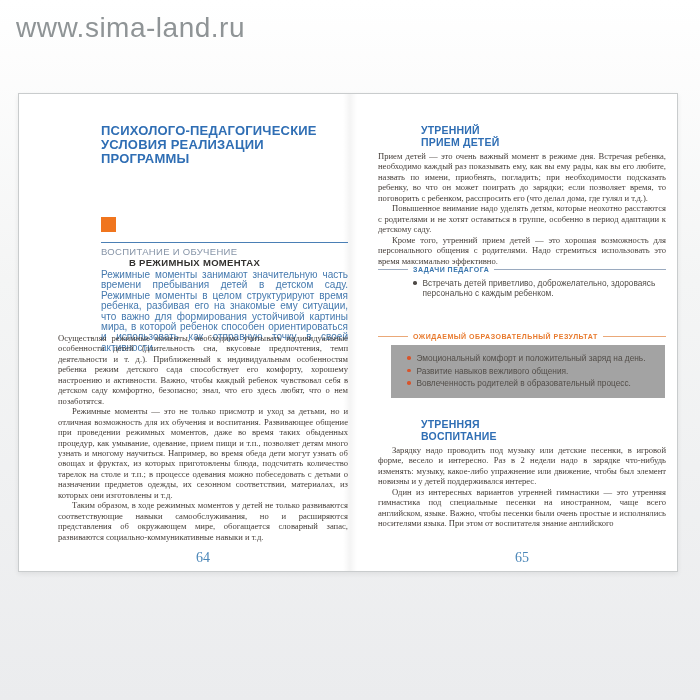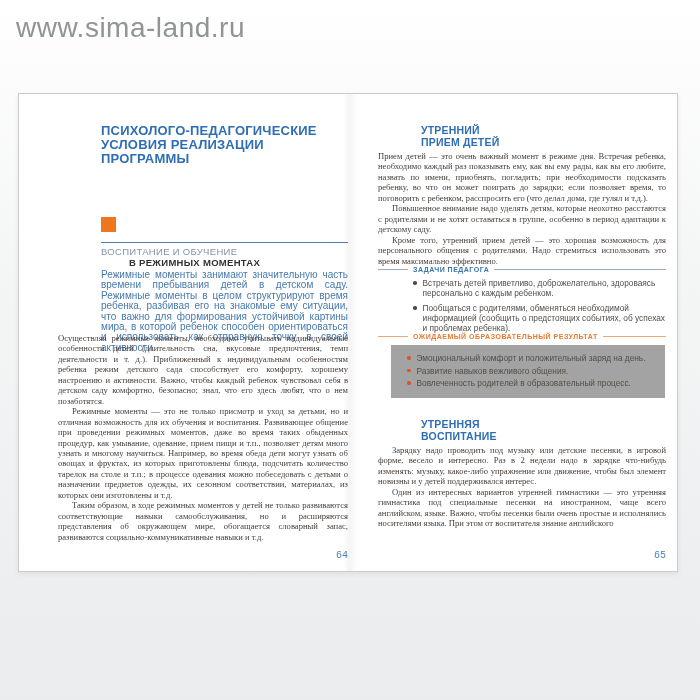--- a/index.html
+++ b/index.html
@@ -25,22 +25,22 @@
   .kicker{position:absolute;left:82px;top:152px;font-size:9.5px;color:#8593a6;letter-spacing:.3px;}
   .section-title{position:absolute;left:82px;top:163px;font-size:9.5px;font-weight:bold;
         color:#33312f;letter-spacing:.3px;margin-left:28px;}
   .intro{position:absolute;left:82px;top:176px;width:247px;font-size:10px;line-height:10.4px;
         color:#4579ae;text-align:justify;}
   .body-col{font-family:"Liberation Serif",serif;font-size:8.6px;line-height:10.45px;
         color:#443d38;text-align:justify;}
   .body-left{position:absolute;left:39px;top:239px;width:290px;}
   .body-col p{margin:0;}
   .body-col p.ind{text-indent:14px;}
-  .pagenum{position:absolute;text-align:right;font-size:10px;color:#4a86b8;
-        font-family:Liberation Mono, monospace;}
+  .pagenum{position:absolute;text-align:center;font-size:14px;color:#4a86b8;
+        font-family:Liberation Serif, serif;}
   .pagenum.left{left:39px;width:290px;top:456px;}
   .pagenum.right{left:359px;width:288px;top:456px;}
 
   
   .rp-heading{position:absolute;font-size:10.5px;line-height:11.5px;font-weight:bold;
         color:#2f6eb4;letter-spacing:.2px;}
   .rp-h1{left:402px;top:31px;}
   .rp-h2{left:402px;top:325px;}
   .body-right1{position:absolute;left:359px;top:57px;width:288px;}
   .body-right2{position:absolute;left:359px;top:351px;width:288px;}
@@ -106,24 +106,20 @@
     <div class="sec-header tasks-header">
       <span class="line-s"></span>
       <span class="lbl">ЗАДАЧИ ПЕДАГОГА</span>
       <span class="line-l"></span>
     </div>
     <div class="task-list">
       <div class="b-item">
         <span class="dot"></span>
         <span>Встречать детей приветливо, доброжелательно, здороваясь персонально с каждым ребенком.</span>
       </div>
-      <div class="b-item">
-        <span class="dot"></span>
-        <span>Пообщаться с родителями, обменяться необходимой информацией (сообщить о предстоящих событиях, об успехах и проблемах ребенка).</span>
-      </div>
     </div>
 
     <div class="sec-header result-header">
       <span class="line-s"></span>
       <span class="lbl">ОЖИДАЕМЫЙ ОБРАЗОВАТЕЛЬНЫЙ РЕЗУЛЬТАТ</span>
       <span class="line-l"></span>
     </div>
     <div class="result-box">
       <div class="b-item">
         <span class="dot"></span>

